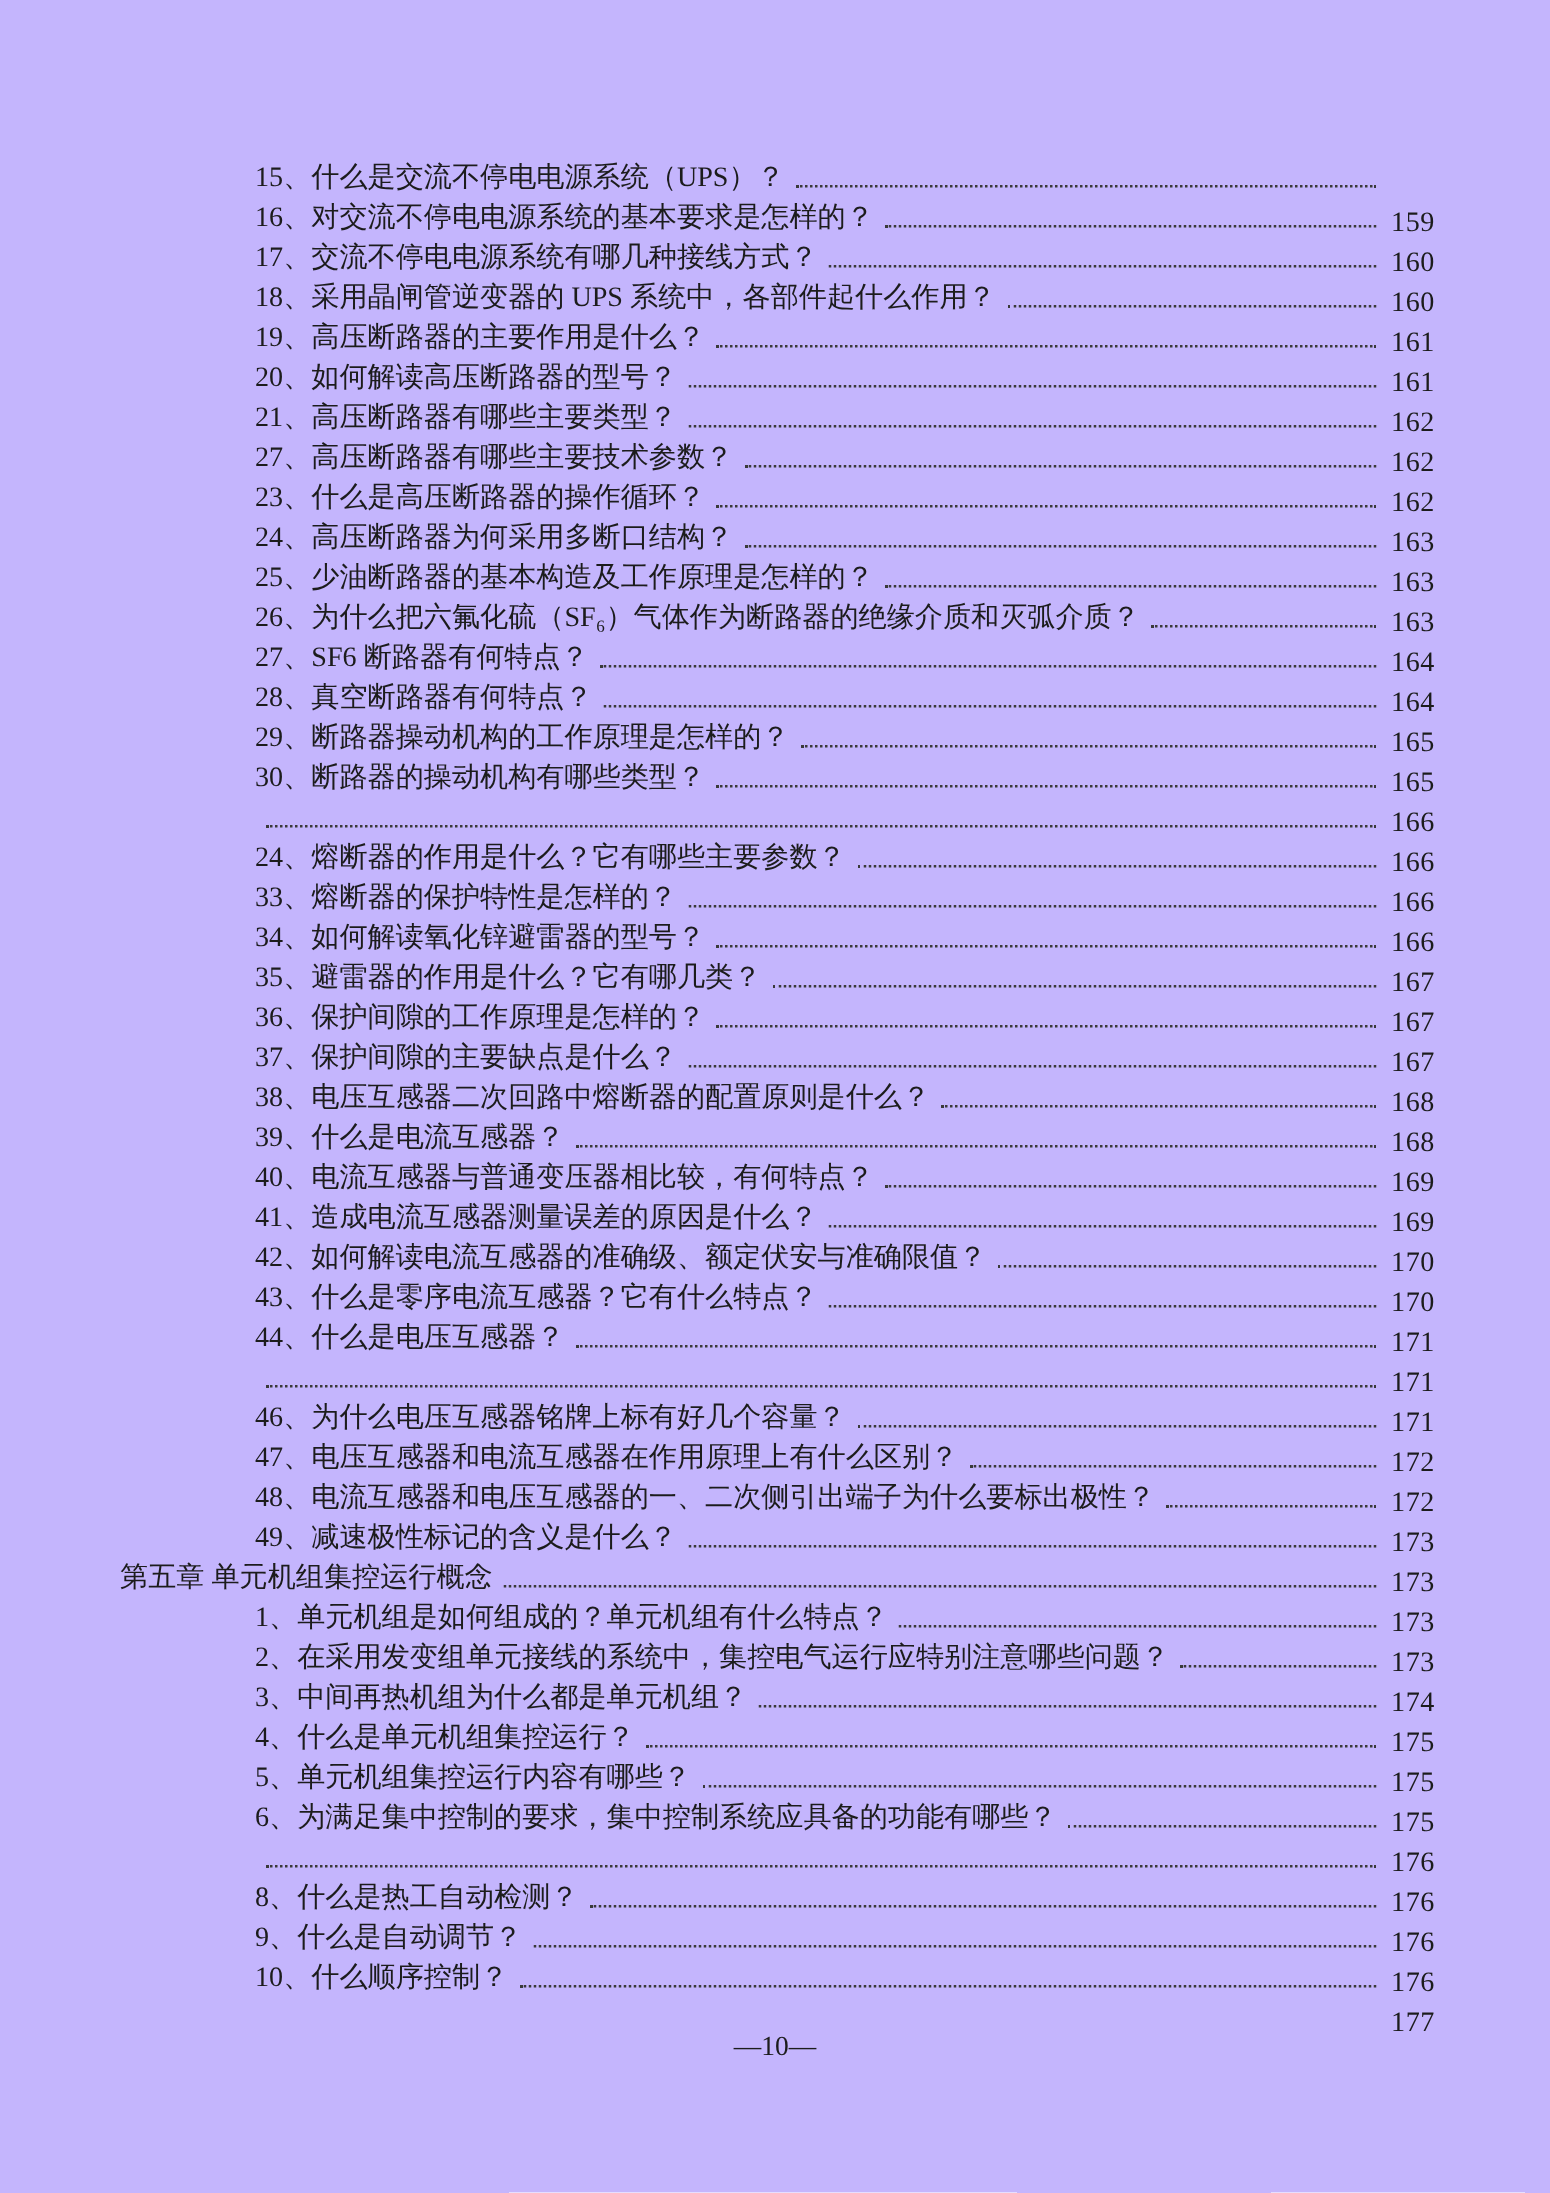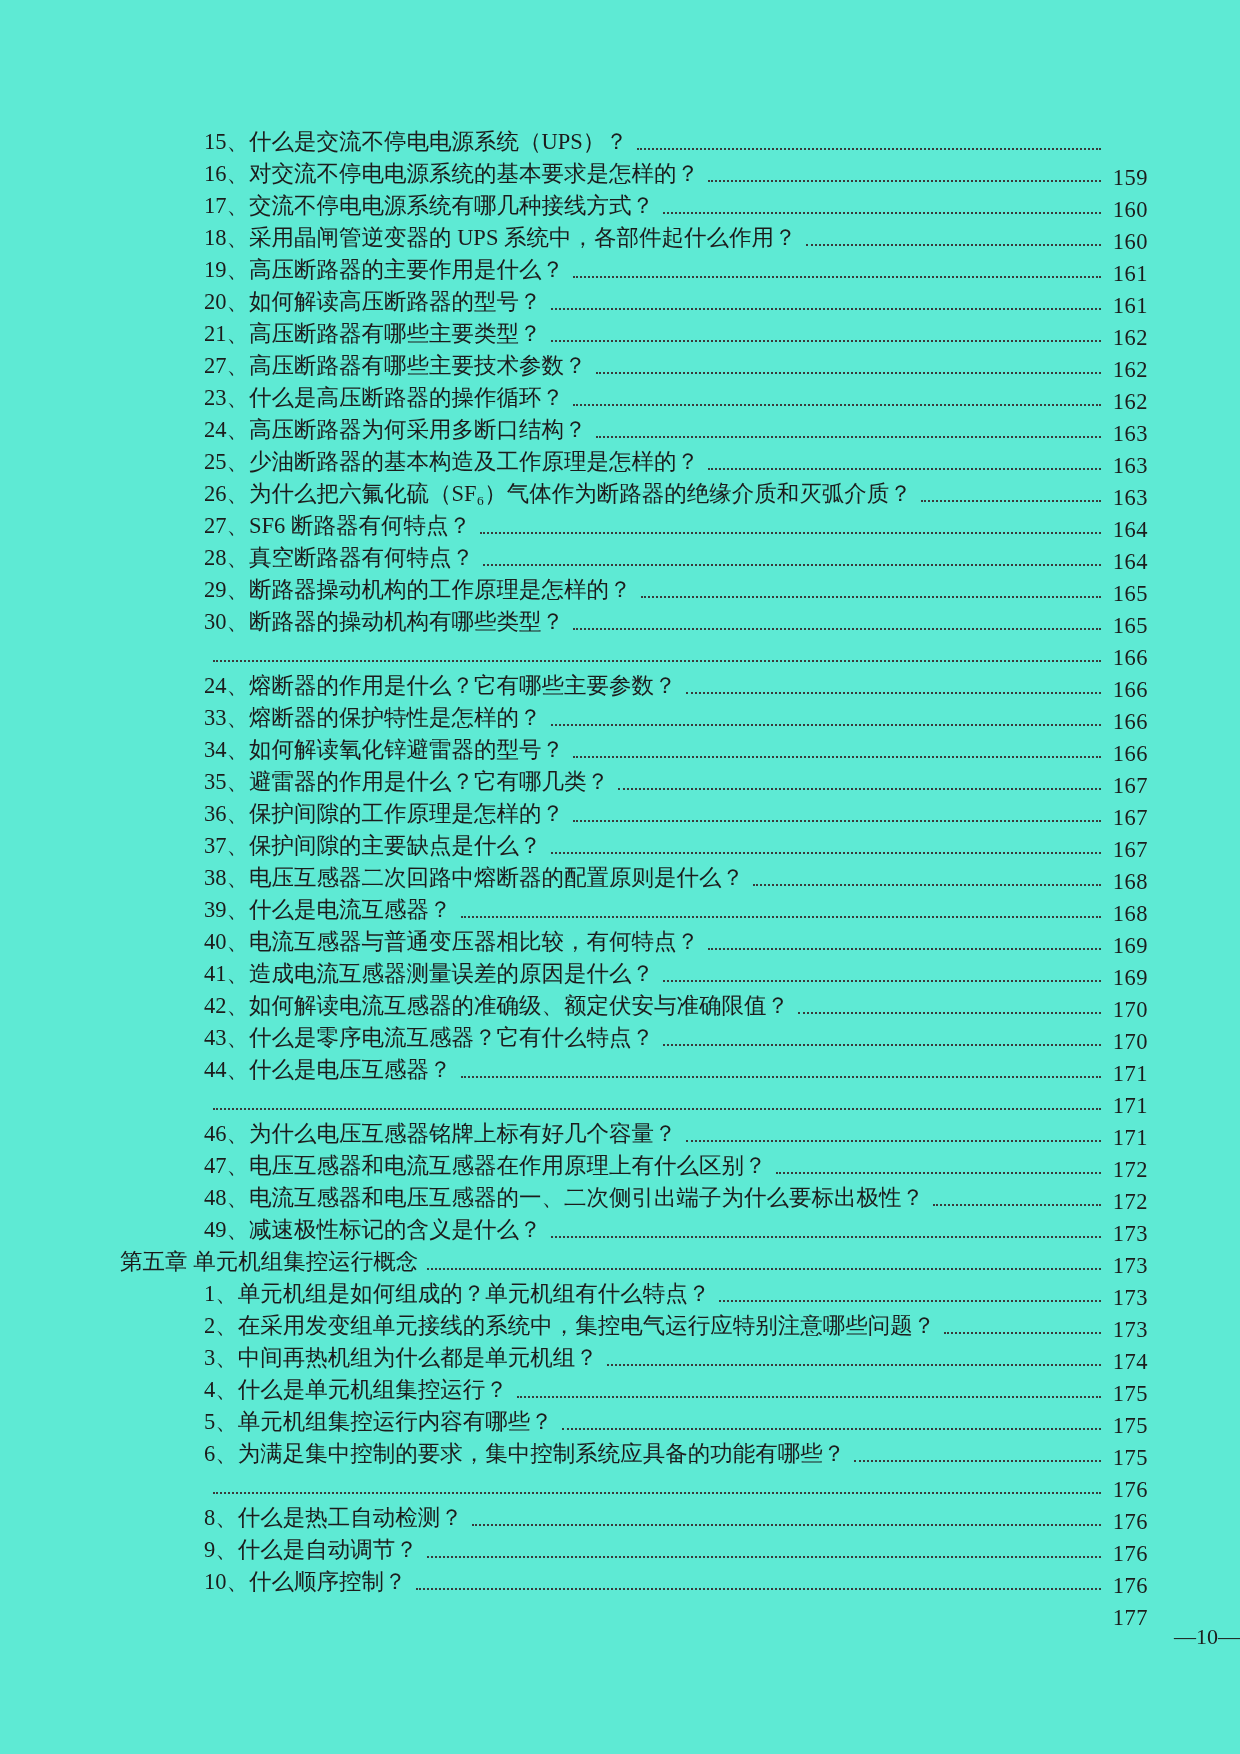--- a/index.html
+++ b/index.html
@@ -4,40 +4,40 @@
 <style>
   html, body {
     margin: 0;
     padding: 0;
     background: #ffffff;
   }
   .page {
     position: relative;
     width: 1240px;
     height: 1754px;
-    background: #5eead4;
+    background: #c4b5fd;
     color: #1c1c1c;
     font-family: "Liberation Serif", "DejaVu Serif", serif;
     overflow: hidden;
   }
   .toc {
     position: absolute;
     top: 126px;
     left: 0;
     right: 0;
   }
   .toc-row {
     display: flex;
     height: 32px;
     padding-left: 204px;
     padding-right: 92px;
     font-size: 22.5px;
   }
   .toc-row.chapter {
-    padding-left: 120px;
+    padding-left: 96px;
   }
   .toc-label {
     white-space: nowrap;
     line-height: 32px;
     flex: 0 0 auto;
   }
   .toc-dots {
     flex: 1 1 auto;
     min-width: 10px;
     height: 0;
@@ -51,21 +51,21 @@
     text-align: right;
     line-height: 32px;
     letter-spacing: 0.5px;
     margin-top: 36px;
   }
   .footer {
     position: absolute;
     top: 1622px;
     left: 0;
     width: 100%;
-    text-align: right;
+    text-align: center;
     font-size: 22px;
     line-height: 30px;
     color: #1c1c1c;
   }
 </style>
 </head>
 <body>
 
 <div class="page">
 

